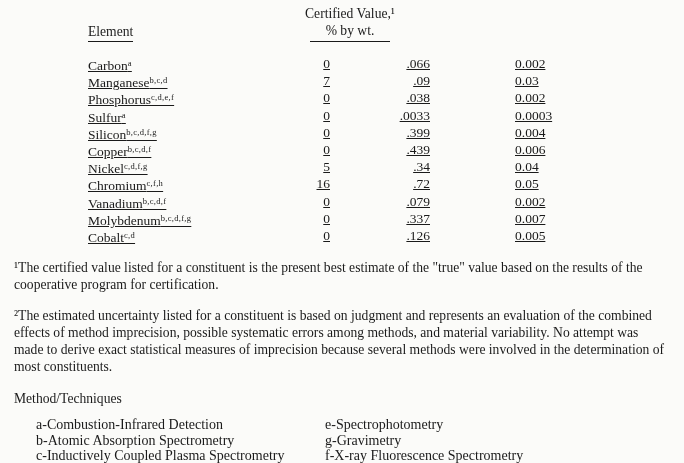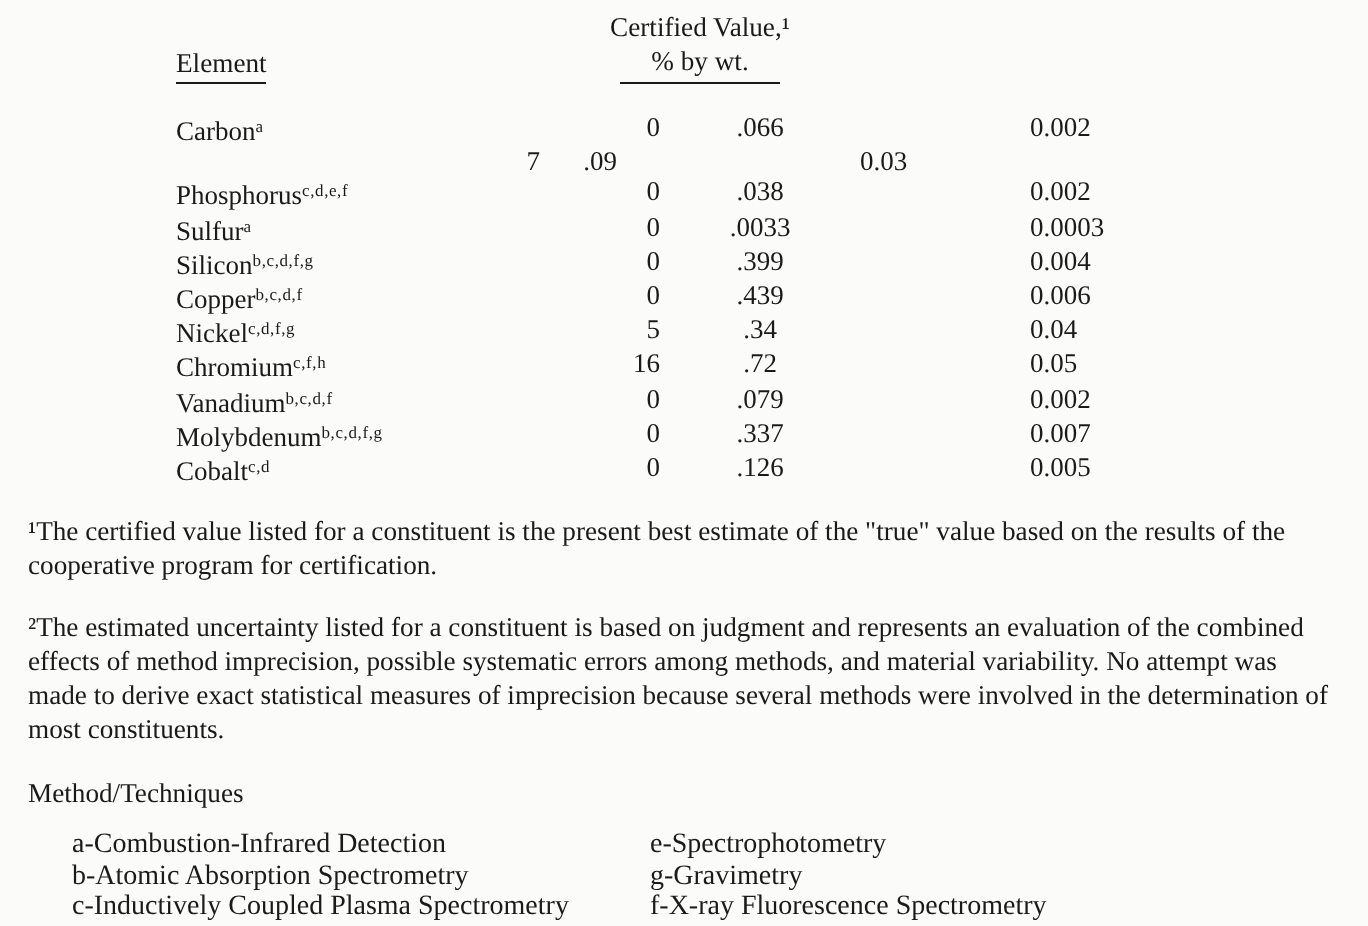--- a/index.html
+++ b/index.html
@@ -37,30 +37,30 @@
     padding: 0 16px 2px 16px;
     margin-top: 1px;
   }
   .unc-head {
     display: inline-block;
     border-bottom: 1px solid #1a1a1a;
     padding-bottom: 1px;
     margin-top: 1px;
   }
   
-  .tbody { margin-top: 14px; }
+  .tbody { margin-top: 14px; text-decoration: underline; }
   .row {
     display: grid;
     grid-template-columns: 74px 182px 60px 100px 85px auto;
     font-size: 13.5px;
     line-height: 15.2px;
   }
   .cell-el  { text-align: left; white-space: nowrap; }
   .cell-ip  { text-align: right; }
-  .cell-fp  { text-align: center; }
+  .cell-fp  { text-align: right; }
   .cell-unc { text-align: left; }
   sup.refs {
     font-size: 8.5px;
     vertical-align: 4px;
     letter-spacing: 0.3px;
   }
   
   .footnote {
     margin: 14px 0 0 0;
     width: 655px;
@@ -107,20 +107,21 @@
       <div class="row">
         <div></div>
         <div class="cell-el">Carbon<sup class="refs">a</sup></div>
         <div class="cell-ip">0</div>
         <div class="cell-fp">.066</div>
         <div></div>
         <div class="cell-unc">0.002</div>
       </div>
       <div class="row">
         <div></div>
+        <div class="cell-el">Manganese<sup class="refs">b,c,d</sup></div>
         <div class="cell-ip">7</div>
         <div class="cell-fp">.09</div>
         <div></div>
         <div class="cell-unc">0.03</div>
       </div>
       <div class="row">
         <div></div>
         <div class="cell-el">Phosphorus<sup class="refs">c,d,e,f</sup></div>
         <div class="cell-ip">0</div>
         <div class="cell-fp">.038</div>

